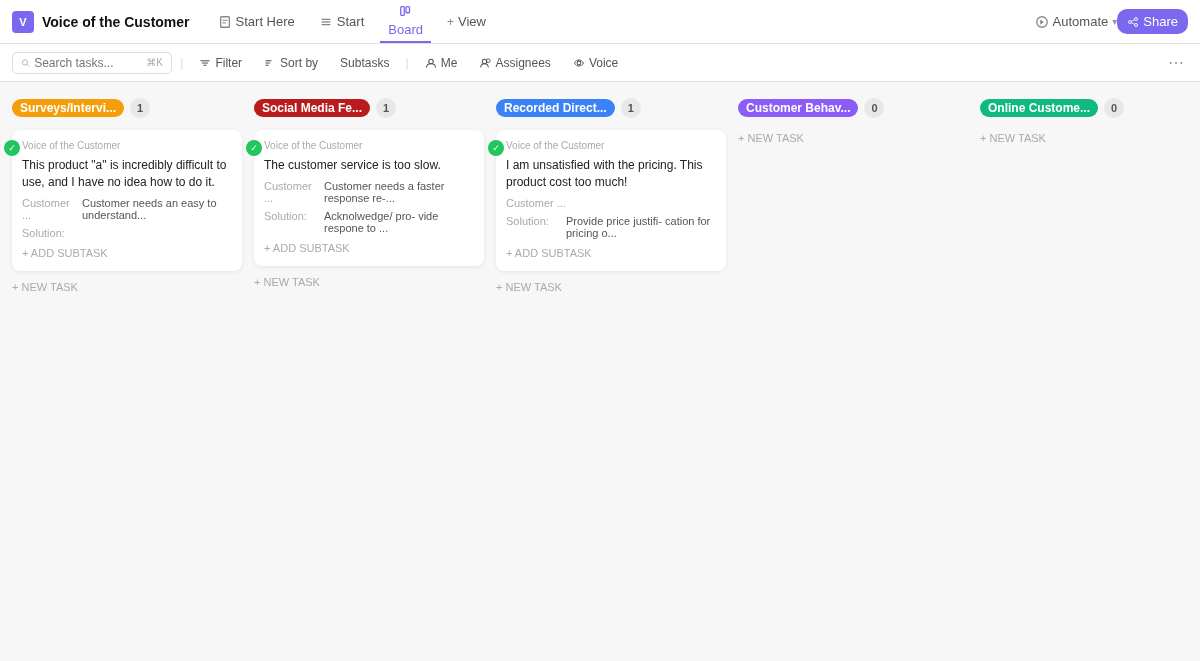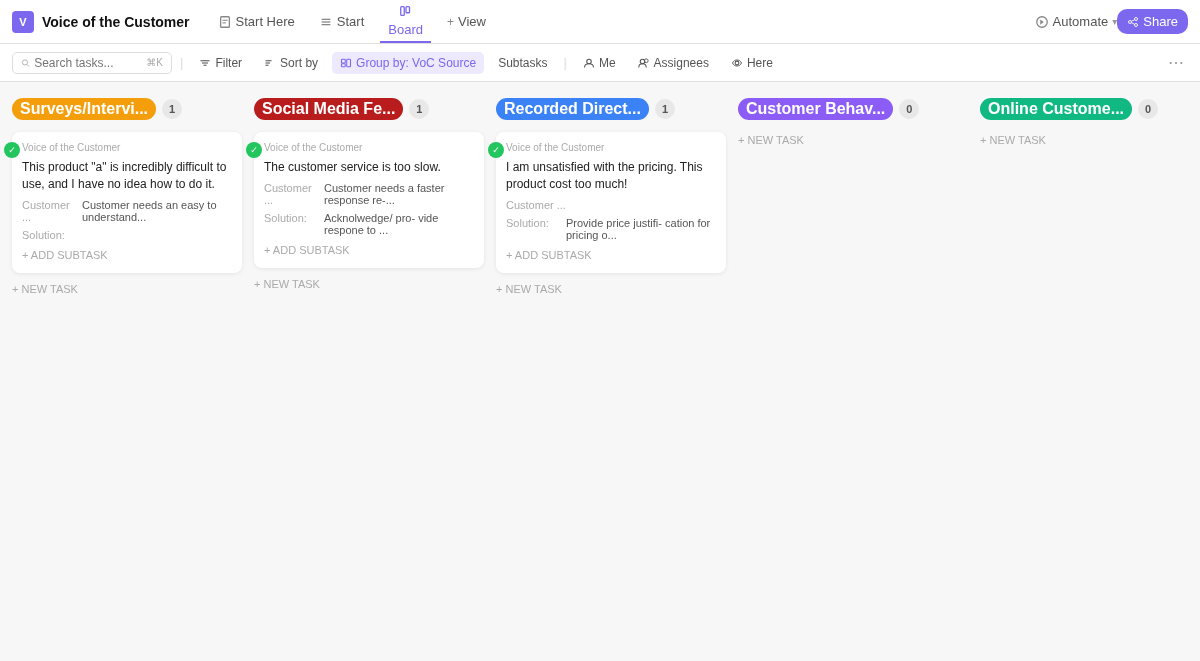--- a/index.html
+++ b/index.html
@@ -25,21 +25,21 @@
     .tool-btn { display: flex; align-items: center; gap: 4px; padding: 4px 8px; border-radius: 5px; font-size: 12px; color: #555; cursor: pointer; border: none; background: none; }
     .tool-btn.active-group { background: #ede9ff; color: #7b68ee; border-radius: 5px; }
     .more-btn { font-size: 16px; color: #999; cursor: pointer; padding: 0 4px; }
 
     
     .board { display: flex; gap: 12px; padding: 12px; overflow-x: auto; height: calc(661px - 82px); align-items: flex-start; }
 
     
     .col { width: 230px; flex-shrink: 0; display: flex; flex-direction: column; gap: 8px; }
     .col-header { display: flex; align-items: center; gap: 6px; padding: 4px 0; }
-    .col-badge { display: inline-flex; align-items: center; padding: 2px 8px; border-radius: 12px; font-size: 16px; font-weight: 600; color: #fff; }
+    .col-badge { display: inline-flex; align-items: center; padding: 2px 8px; border-radius: 12px; font-size: 12px; font-weight: 600; color: #fff; }
     .col-count { display: inline-flex; align-items: center; justify-content: center; width: 20px; height: 20px; border-radius: 50%; background: #e8e8e8; font-size: 11px; color: #555; font-weight: 600; }
 
     
     .card { background: #fff; border-radius: 8px; padding: 10px; box-shadow: 0 1px 4px rgba(0,0,0,0.08); display: flex; flex-direction: column; gap: 6px; position: relative; }
     .card-meta { font-size: 10px; color: #aaa; }
     .card-title { font-size: 12px; color: #222; line-height: 1.4; font-weight: 500; }
     .card-check { position: absolute; top: 10px; left: -8px; width: 16px; height: 16px; border-radius: 50%; background: #22c55e; display: flex; align-items: center; justify-content: center; color: #fff; font-size: 9px; }
     .card-row { display: flex; gap: 8px; font-size: 11px; color: #555; }
     .card-label { color: #aaa; font-size: 11px; min-width: 52px; }
     .card-val { color: #555; font-size: 11px; }
@@ -127,28 +127,20 @@
 
   <button class="tool-btn">
     <svg width="12" height="12" viewBox="0 0 16 16">
         <line x1="2" y1="5" x2="10" y2="5" stroke="#555" stroke-width="1.4"></line>
         <line x1="2" y1="8" x2="8" y2="8" stroke="#555" stroke-width="1.4"></line>
         <line x1="2" y1="11" x2="6" y2="11" stroke="#555" stroke-width="1.4"></line>
       </svg>
     <span>Sort by</span>
   </button>
 
-  <button class="tool-btn active-group">
-    <svg width="12" height="12" viewBox="0 0 16 16">
-        <rect x="2" y="3" width="5" height="5" rx="1" stroke="#7b68ee" stroke-width="1.4" fill="none"></rect>
-        <rect x="2" y="9" width="5" height="4" rx="1" stroke="#7b68ee" stroke-width="1.4" fill="none"></rect>
-        <rect x="9" y="3" width="5" height="10" rx="1" stroke="#7b68ee" stroke-width="1.4" fill="none"></rect>
-      </svg>
-    <span>Group by: VoC Source</span>
-  </button>
 
   <button class="tool-btn">
     <span>Subtasks</span>
   </button>
 
   <span class="toolbar-sep">|</span>
 
   <button class="tool-btn">
     <svg width="12" height="12" viewBox="0 0 16 16">
         <circle cx="8" cy="6" r="3" stroke="#555" stroke-width="1.4" fill="none"></circle>
@@ -164,21 +156,21 @@
         <circle cx="11" cy="5" r="2.5" stroke="#555" stroke-width="1.2" fill="none"></circle>
       </svg>
     <span>Assignees</span>
   </button>
 
   <button class="tool-btn">
     <svg width="12" height="12" viewBox="0 0 16 16">
         <circle cx="8" cy="8" r="2.5" stroke="#555" stroke-width="1.4" fill="none"></circle>
         <path d="M2 8C3.5 5 5.5 4 8 4s4.5 1 6 4c-1.5 3-3.5 4-6 4s-4.5-1-6-4z" stroke="#555" stroke-width="1.3" fill="none"></path>
       </svg>
-    <span>Here</span>
+    <span>Voice</span>
   </button>
 
   <div class="spacer"></div>
   <span class="more-btn">⋯</span>
 </div>
 
 <div class="board" id="board-container">
     <div class="col">
       <div class="col-header">
         <span class="col-badge" style="background: rgb(245, 158, 11);">Surveys/Intervi...</span>

